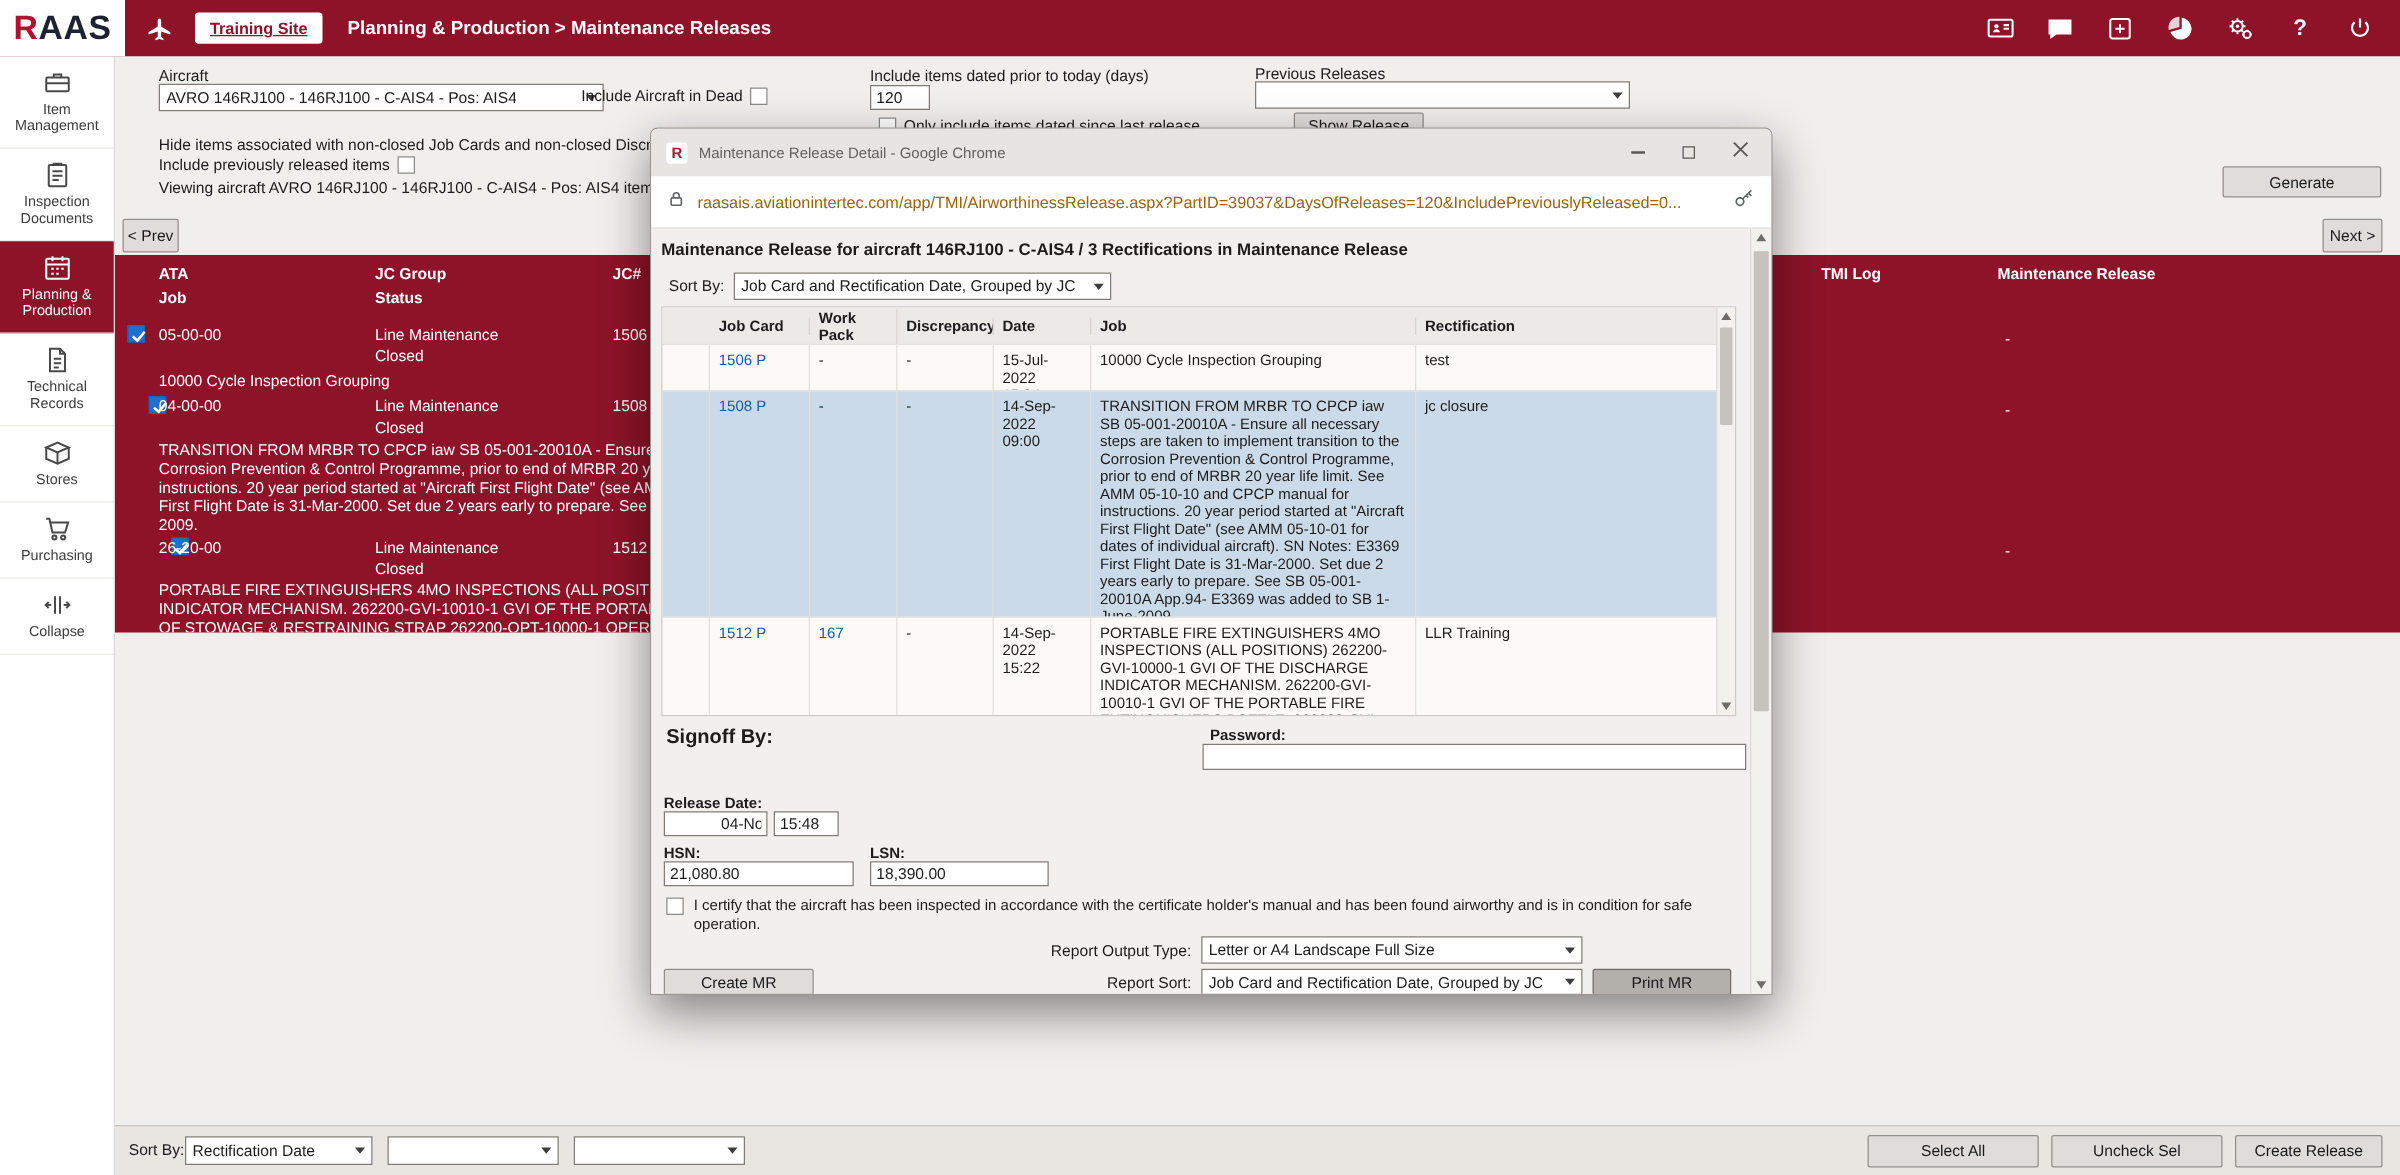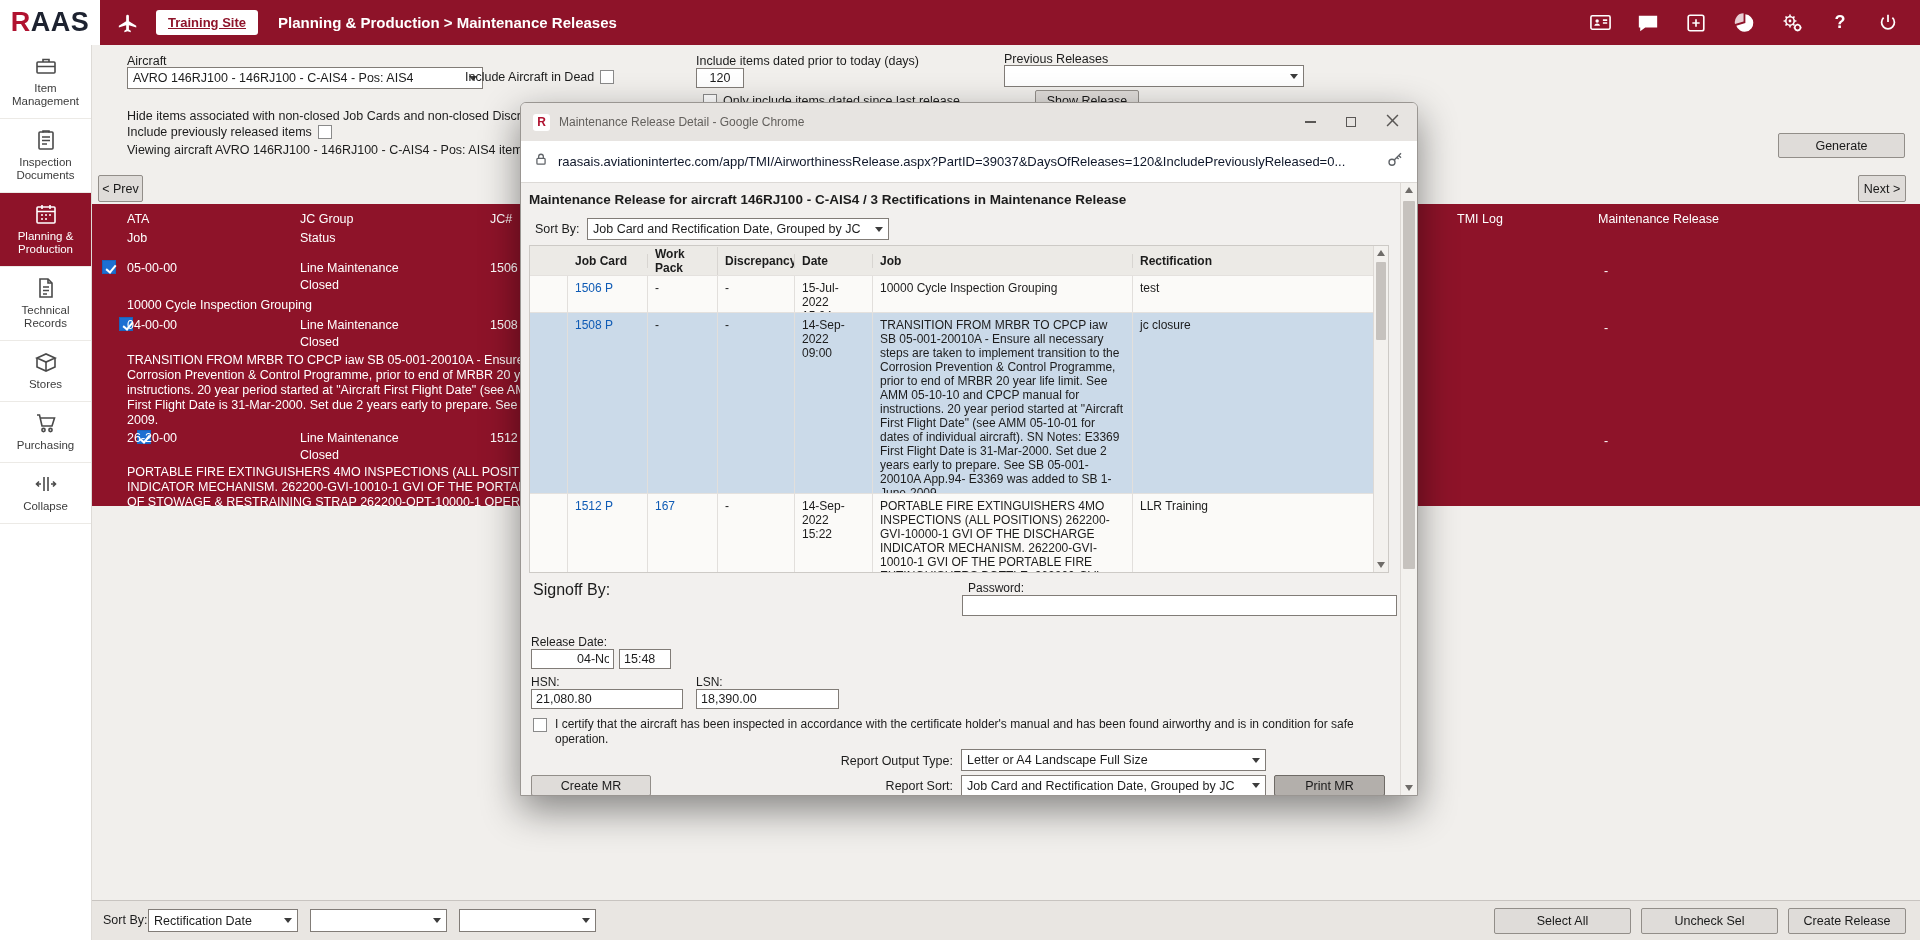--- a/index.html
+++ b/index.html
@@ -1,20 +1,20 @@
 <!DOCTYPE html>
 <html><head>
 <meta charset="utf-8">
 <style>
 *{margin:0;padding:0;box-sizing:border-box}
 html,body{background:#cfccc8}
 body{font-family:"Liberation Sans","DejaVu Sans",sans-serif;color:#1c1c1c}
 #screen{position:relative;width:1920px;height:940px;background:#f1efec;overflow:hidden}
 .abs{position:absolute}
-.b{font-weight:normal}
+.b{font-weight:bold}
 
 
 .topbar{position:absolute;left:0;top:0;right:0;height:45px;background:#8e1329;display:flex;align-items:center;z-index:6}
 .logobox{width:100px;height:45px;background:#fff;display:flex;align-items:center;justify-content:center;font-weight:bold;font-size:27px;letter-spacing:.5px}
 .logobox .lr{color:#b01230}
 .logobox .laas{color:#1d2230}
 .site-tab{margin-left:16px;background:#fff;color:#8e1329;font-size:13px;font-weight:bold;text-decoration:underline;padding:5px 12px;border-radius:3px}
 .crumb{margin-left:20px;color:#fff;font-size:15px;font-weight:600}
 .tb-icons{margin-left:auto;display:flex;align-items:center;gap:24px;margin-right:20px}
 .tb-ic{display:flex;align-items:center;justify-content:center;width:24px;height:24px}
@@ -45,21 +45,21 @@
 
 
 .popup{position:absolute;left:520px;top:102px;width:898px;height:694px;background:#f2f0ee;border:1px solid #9a9692;border-radius:6px 6px 0 0;box-shadow:0 14px 38px rgba(0,0,0,.45);z-index:20}
 .ptitle{height:38px;background:#e7e4e1;border-radius:5px 5px 0 0;display:flex;align-items:center;padding:0 12px}
 .pfav{width:17px;height:17px;background:#fff;border-radius:3px;display:flex;align-items:center;justify-content:center;color:#b01230;font-weight:bold;font-size:12px}
 .ptitle-t{margin-left:9px;font-size:12px;color:#63605d}
 .win-btns{margin-left:auto;display:flex;align-items:center;gap:30px;margin-right:6px}
 .win-min{width:11px;height:2px;background:#5a5755}
 .win-max{width:10px;height:10px;border:1.5px solid #5a5755}
 .purl{height:42px;background:#fff;border-bottom:1px solid #dcd9d6;display:flex;align-items:center;padding:0 13px}
-.purl-t{margin-left:10px;font-size:13px;color:#0f172a;flex:1;white-space:nowrap;overflow:hidden}
+.purl-t{margin-left:10px;font-size:13px;color:#a16207;flex:1;white-space:nowrap;overflow:hidden}
 .pcontent{position:absolute;left:0;top:80px;right:0;bottom:0;background:#f2f0ee;overflow:hidden}
 .ph{font-size:13.5px;font-weight:bold}
 
 
 .ptable{position:absolute;left:8px;top:62px;width:860px;height:328px;background:#fbfaf8;border:1px solid #cdcac6;overflow:hidden}
 .pt-row{display:flex;border-bottom:1px solid #e4e1de}
 .pt-head{background:#eceae6;font-weight:bold;height:30px;align-items:center}
 .pt-c{padding:5px 7px;font-size:12px;line-height:14px;border-right:1px solid #e2dfdc;overflow:hidden}
 .pt-head .pt-c{padding:0 7px;border-right:1px solid #d8d5d1}
 .c-sp{width:38px;flex:none}
@@ -222,21 +222,21 @@
     <div class="sel abs" style="left:35px;top:22px;width:356px;height:22px">
       <span class="sel-t">AVRO 146RJ100 - 146RJ100 - C-AIS4 - Pos: AIS4</span>
         <span class="caret"></span>
     </div>
     <div class="cbrow abs" style="left:373px;top:25px">
       <span class="lbl">Include Aircraft in Dead</span>
       <span class="cb"></span>
     </div>
 
     <div class="abs lbl" style="left:604px;top:9px">Include items dated prior to today (days)</div>
-    <input class="inp abs" style="left: 604px; top: 23px; width: 48px; height: 20px; text-align: center;" value="120">
+    <input class="inp abs" style="left: 604px; top: 23px; width: 48px; height: 20px;" value="120">
     <div class="cbrow abs" style="left:611px;top:49px">
       <span class="cb"></span>
       <span class="lbl">Only include items dated since last release</span>
     </div>
 
     <div class="abs lbl" style="left:912px;top:7px">Previous Releases</div>
     <div class="sel abs" style="left:912px;top:20px;width:300px;height:22px">
       <span class="sel-t"></span>
         <span class="caret"></span>
     </div>

